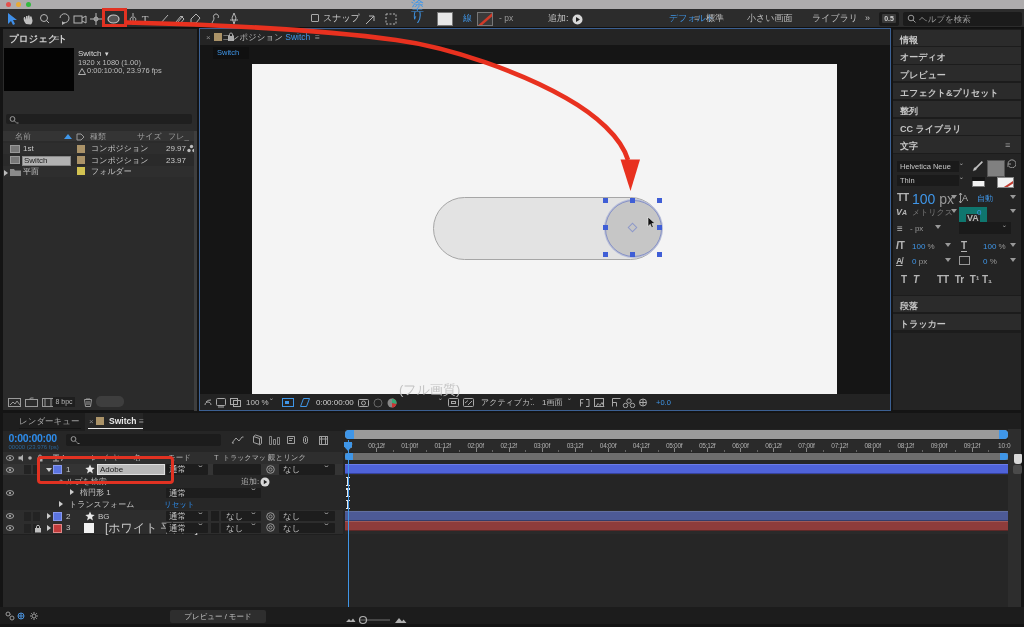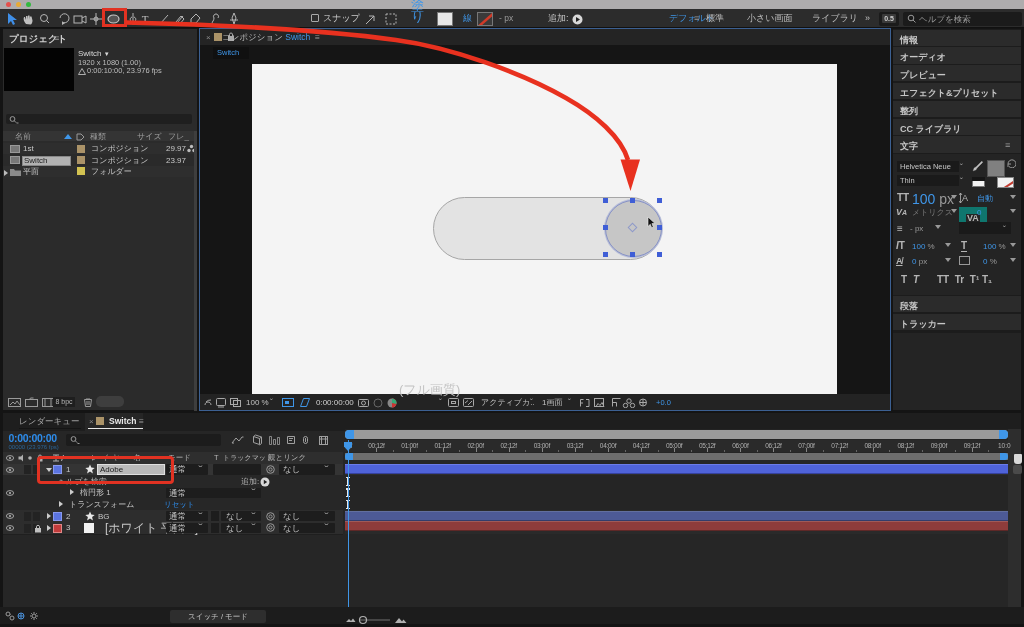--- a/index.html
+++ b/index.html
@@ -582,21 +582,21 @@
       </g>
   <g fill="none" stroke="#4a90d9">
         <circle cx="17" cy="6" r="3"></circle>
         <path d="M17 3 v6 M14 6 h6"></path>
       </g>
   <g fill="none" stroke="#9a9a9a">
         <circle cx="30" cy="6" r="2"></circle>
         <path d="M30 2 v1.5 M30 8.5 v1.5 M26 6 h1.5 M32.5 6 h1.5 M27.2 3.2 l1 1 M31.8 7.8 l1 1 M32.8 3.2 l-1 1 M28.2 7.8 l-1 1"></path>
       </g>
 </svg>
-<div class="abs" style="left:170px;top:610px;width:96px;height:13px;background:#2e2e2e;border-radius:2px;color:#c6c6c6;font-size:7.5px;line-height:13px;text-align:center">スイッチ / モード</div>
+<div class="abs" style="left:170px;top:610px;width:96px;height:13px;background:#2e2e2e;border-radius:2px;color:#c6c6c6;font-size:7.5px;line-height:13px;text-align:center">プレビュー / モード</div>
 <svg class="abs" style="left:344px;top:614px" width="70" height="11">
   <path d="M2 8 l3-3 2 2 2-2.5 2.5 3.5 z" fill="#b0b0b0"></path>
   <line x1="16" y1="6" x2="46" y2="6" stroke="#555" stroke-width="1.5"></line>
   <circle cx="19" cy="6" r="3.5" fill="none" stroke="#b0b0b0" stroke-width="1.2"></circle>
   <path d="M51 9 l4-5 3 3.5 1.5-2 3 3.5 z" fill="#b0b0b0"></path>
 </svg>
 
 <div class="abs" style="left:101.5px;top:8px;width:25px;height:19px;border:3px solid #e13222"></div>
 <div class="abs" style="left:36.5px;top:455.5px;width:137px;height:28px;border:3.5px solid #e13222;border-radius:4px"></div>
 <svg class="abs" style="left:0;top:0;pointer-events:none" width="1024" height="627" viewBox="0 0 1024 627">

